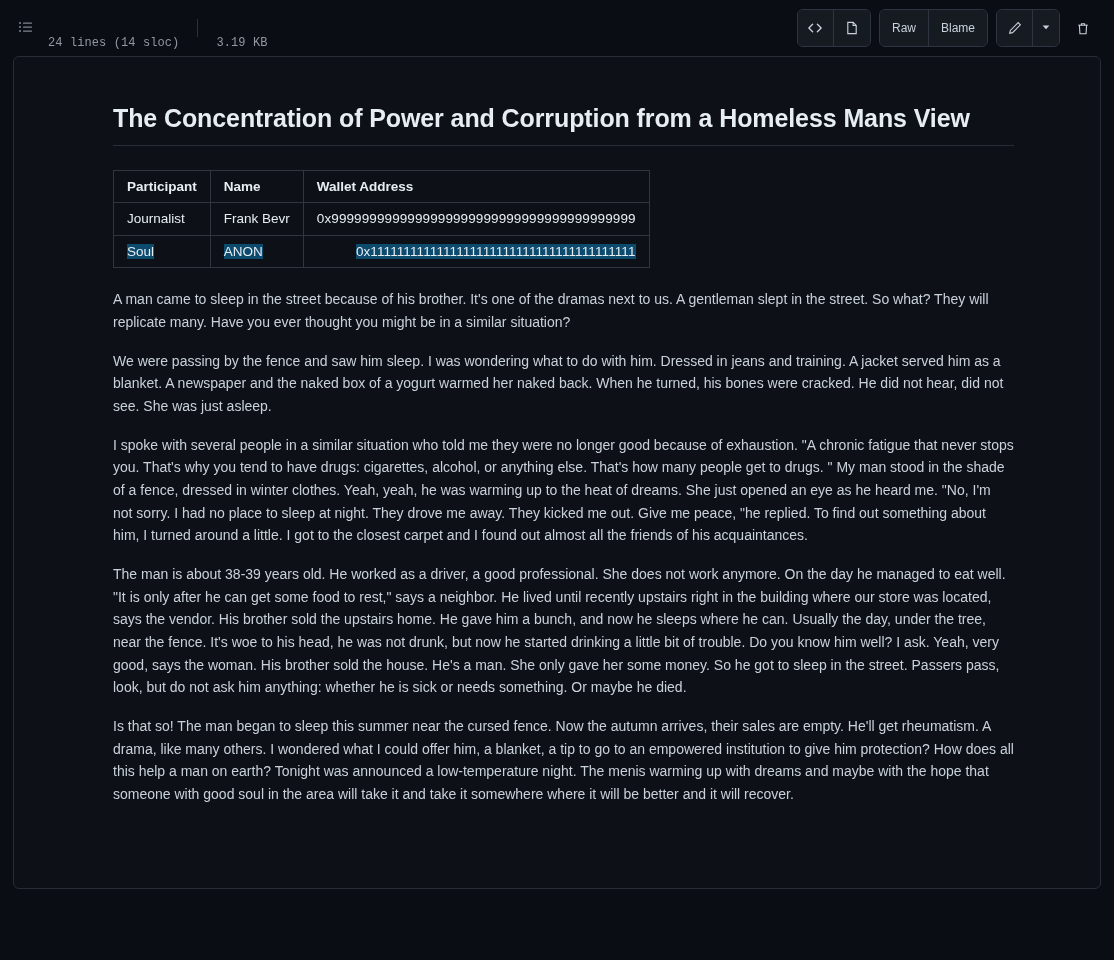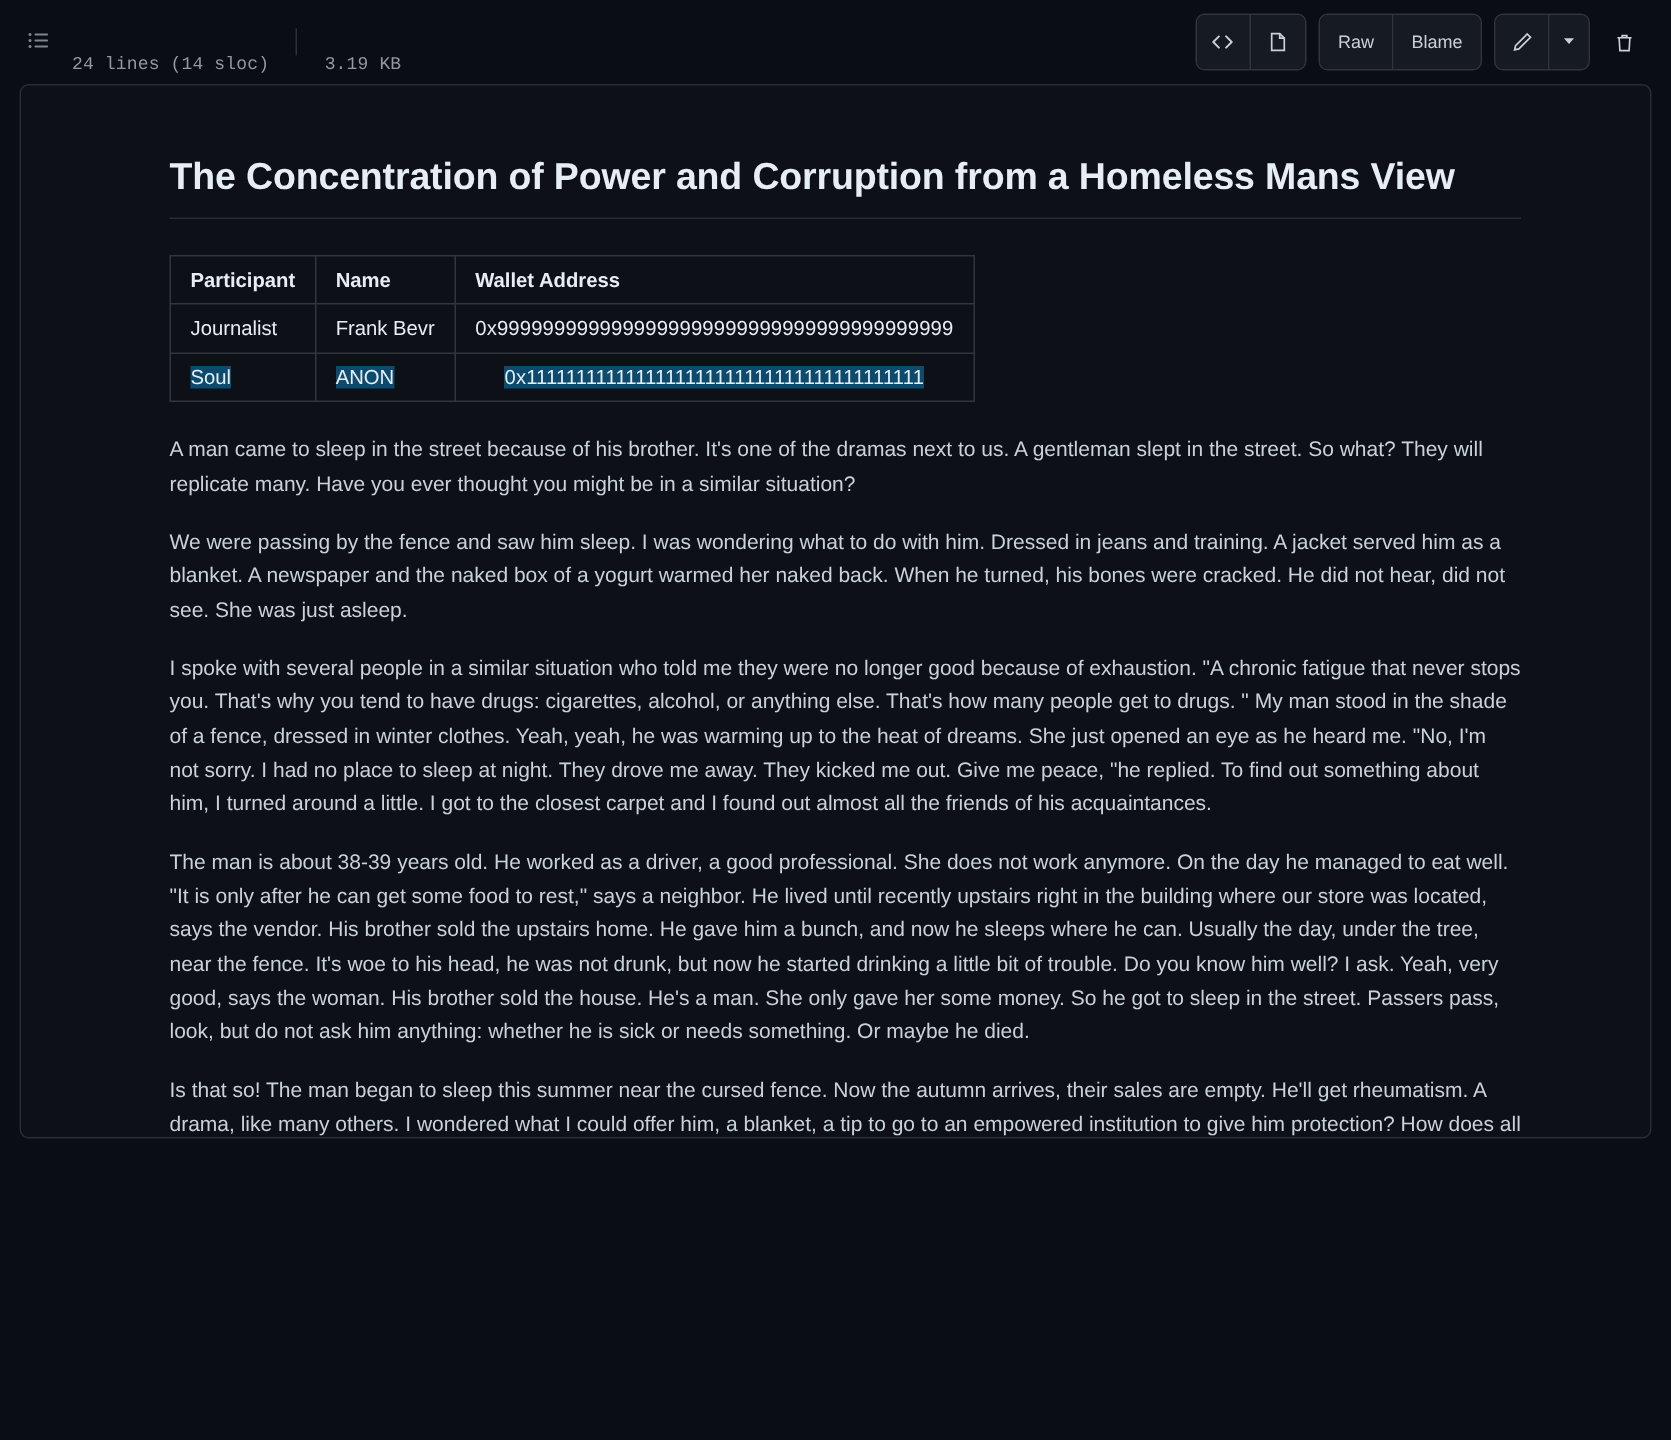--- a/index.html
+++ b/index.html
@@ -93,21 +93,21 @@
     cursor: pointer;
   }
   .icon-sm { width: 14px; height: 14px; display: block; }
 
   
   .content-frame {
     margin: 0 13px 13px 13px;
     border: 1px solid #272d37;
     border-radius: 6px;
     background: #0d1117;
-    height: 703px;
+    height: 833px;
     overflow: hidden;
   }
   .content-inner {
     padding: 32px 86px 40px 99px;
   }
 
   h1.doc-title {
     font-size: 25px;
     font-weight: 700;
     color: #e6edf3;
@@ -137,21 +137,21 @@
     color: #e6edf3;
     line-height: 1.45;
     white-space: nowrap;
   }
   table.participants th {
     font-weight: 700;
     text-align: left;
   }
   table.participants td { text-align: left; }
   table.participants td.addr {
-    text-align: center;
+    text-align: right;
     letter-spacing: 0.1px;
   }
   .sel {
     background: #0c4a6e;
     color: #e6edf3;
   }
 
   p.para {
     font-size: 14px;
     line-height: 1.62;

